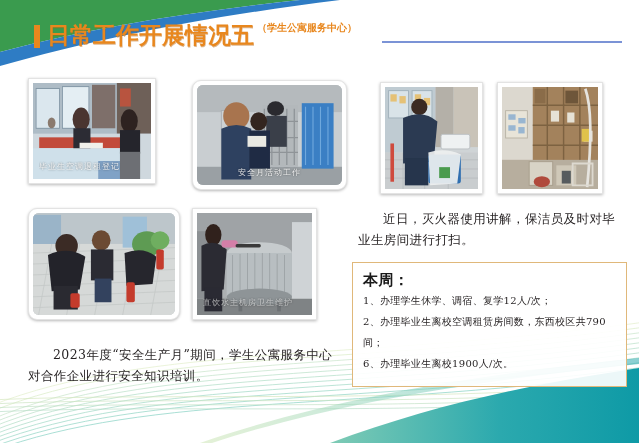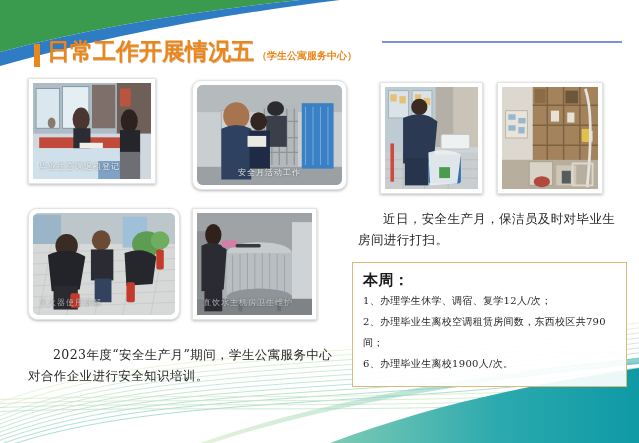--- a/index.html
+++ b/index.html
@@ -25,23 +25,23 @@
   
   .header {
     position: absolute;
     left: 0; top: 22px;
     width: 639px;
     height: 36px;
   }
   .title-row {
     position: absolute;
     left: 34px;
-    top: 16px;
+    top: 0;
     display: flex;
-    align-items: flex-end;
+    align-items: flex-start;
     white-space: nowrap;
   }
   .title-bar {
     display: inline-block;
     width: 6px;
     height: 23px;
     background: #E8871E;
     margin-right: 7px;
     position: relative;
     top: 3px;
@@ -305,21 +305,20 @@
         <rect x="22" y="80" width="26" height="26" fill="#2a2a31"></rect>
         <ellipse cx="73" cy="30" rx="10" ry="11" fill="#6b4a33"></ellipse>
         <rect x="62" y="40" width="24" height="34" fill="#2b2b33"></rect>
         <rect x="66" y="72" width="18" height="26" fill="#33425e"></rect>
         <ellipse cx="115" cy="56" rx="10" ry="10" fill="#3a2a22"></ellipse>
         <path d="M98,44 q20,-8 34,4 l-4,30 -28,2 z" fill="#26262d"></path>
         <rect x="40" y="88" width="10" height="16" rx="2" fill="#c43b2c"></rect>
         <rect x="100" y="76" width="9" height="22" rx="2" fill="#c43b2c"></rect>
         <rect x="132" y="40" width="8" height="22" rx="2" fill="#c43b2c"></rect>
       </svg>
-      <div class="cap-overlay faint">灭火器使用讲解</div>
     </div>
   </div>
 
   <div class="photo" id="photo-water">
     <div class="inner">
       <svg viewBox="0 0 155 112" preserveAspectRatio="none" xmlns="http://www.w3.org/2000/svg">
         <rect width="155" height="112" fill="#b6b9bb"></rect>
         <rect x="0" y="0" width="155" height="44" fill="#9fa3a6"></rect>
         <rect x="0" y="44" width="155" height="50" fill="#acb0b2"></rect>
         <rect x="0" y="94" width="155" height="18" fill="#7f8385"></rect>
@@ -403,21 +402,21 @@
         <rect x="30" y="82" width="26" height="26" fill="#d8d3c6" stroke="#a79d8b"></rect>
         <rect x="60" y="86" width="22" height="22" fill="#cfc8b8"></rect>
         <ellipse cx="44" cy="104" rx="9" ry="6" fill="#b04a3c"></ellipse>
         <rect x="66" y="92" width="10" height="14" fill="#565b5e"></rect>
         <path d="M92,2 q10,28 2,108" stroke="#e6e4df" stroke-width="3" fill="none"></path>
         <path d="M78,84 h22 v24 h-22 z" fill="none" stroke="#ddd9d0" stroke-width="2"></path>
       </svg>
     </div>
   </div>
 
-  <div class="para" id="para-right">近日，安全生产月，保洁员及时对毕业生房间进行打扫。</div>
+  <div class="para" id="para-right">近日，灭火器使用讲解，保洁员及时对毕业生房间进行打扫。</div>
 
   <div id="weekly-box">
     <div class="wk-title">本周：</div>
     <div class="wk-item">1、办理学生休学、调宿、复学12人/次；</div>
     <div class="wk-item">2、办理毕业生离校空调租赁房间数，东西校区共790间；</div>
     <div class="wk-item">6、办理毕业生离校1900人/次。</div>
   </div>
 
   <div class="para" id="para-left">2023年度“安全生产月”期间，学生公寓服务中心对合作企业进行安全知识培训。</div>
 

